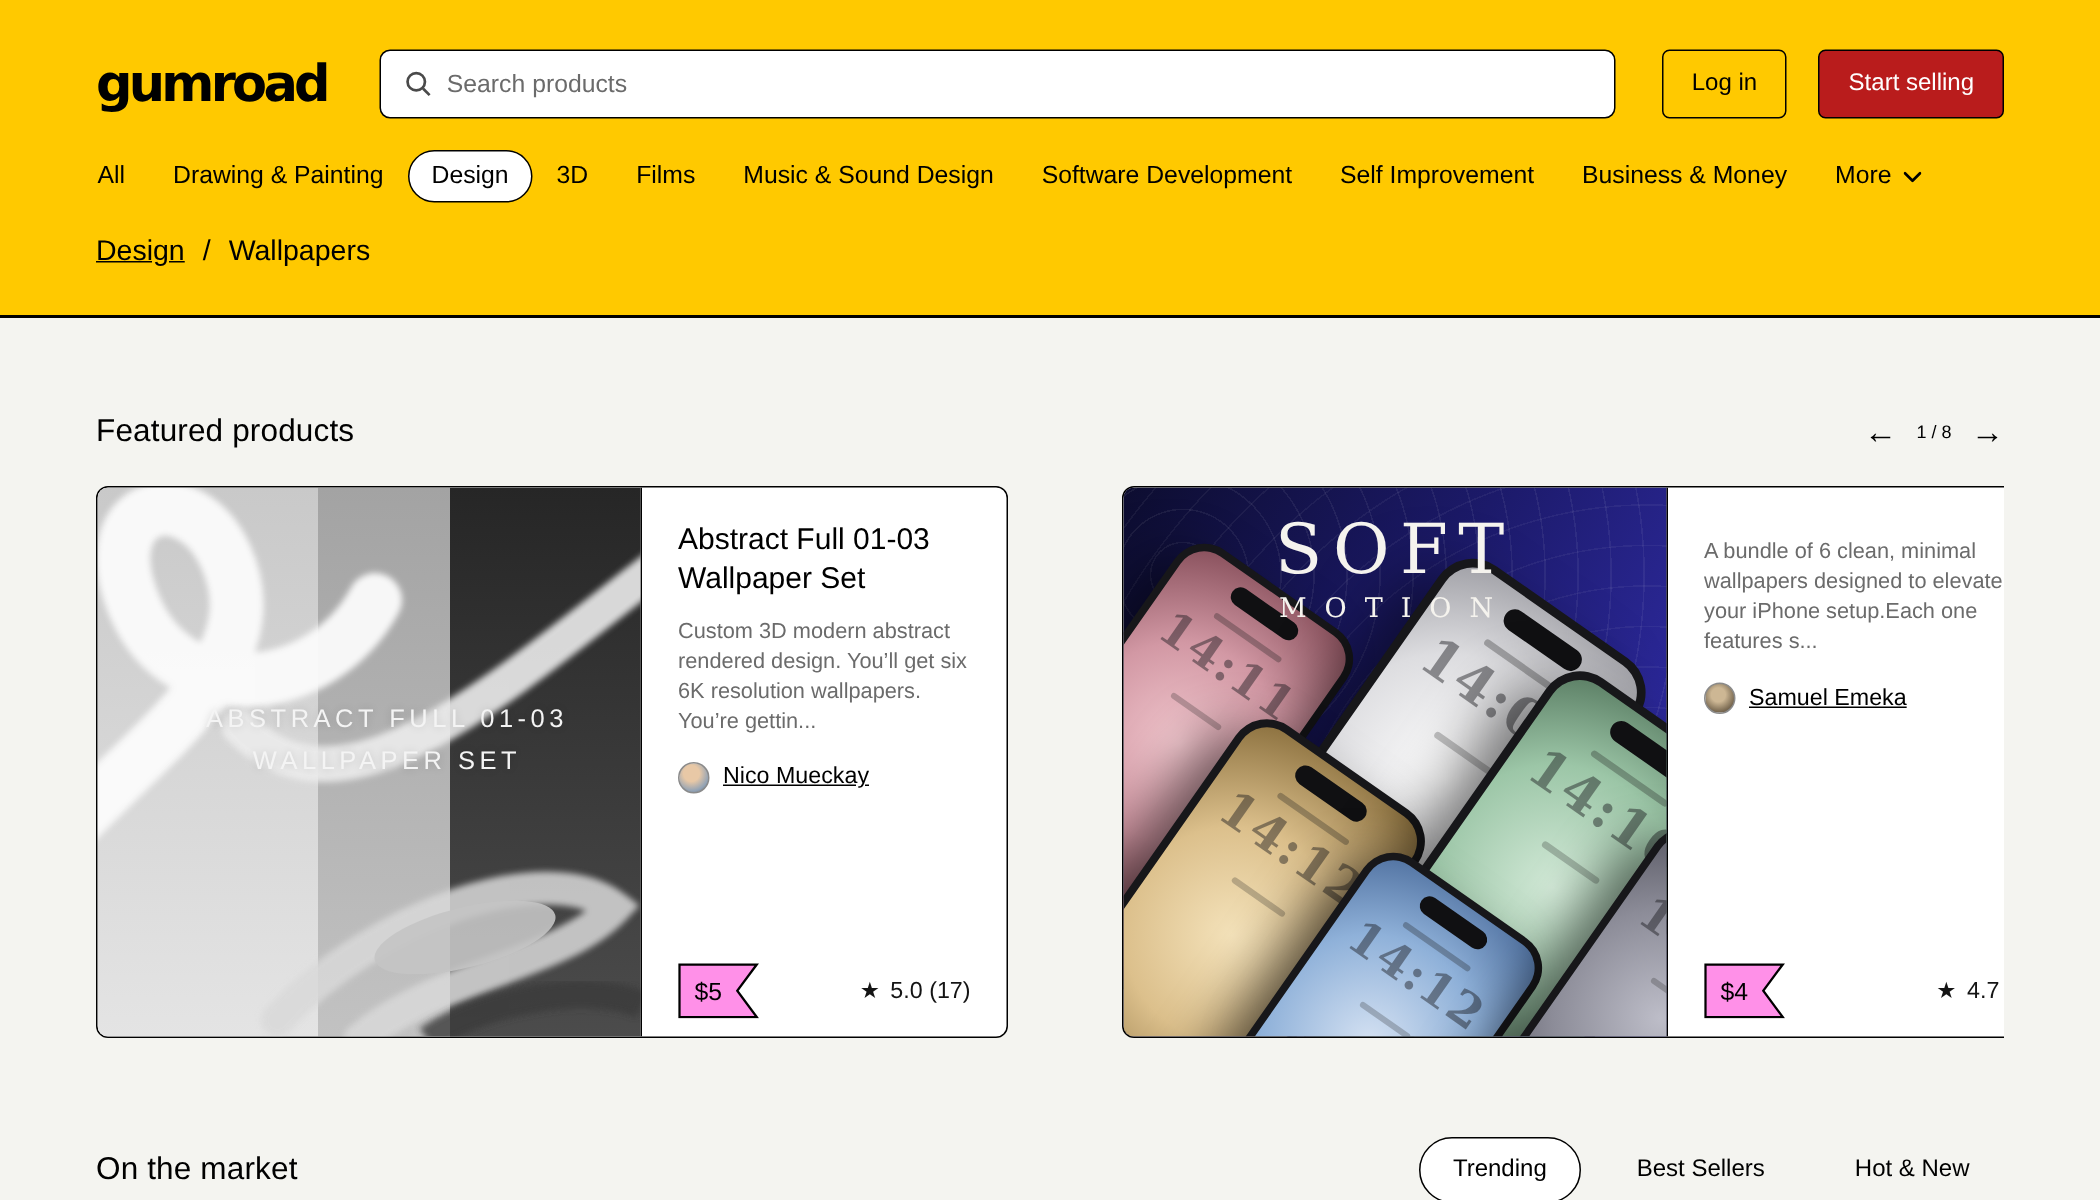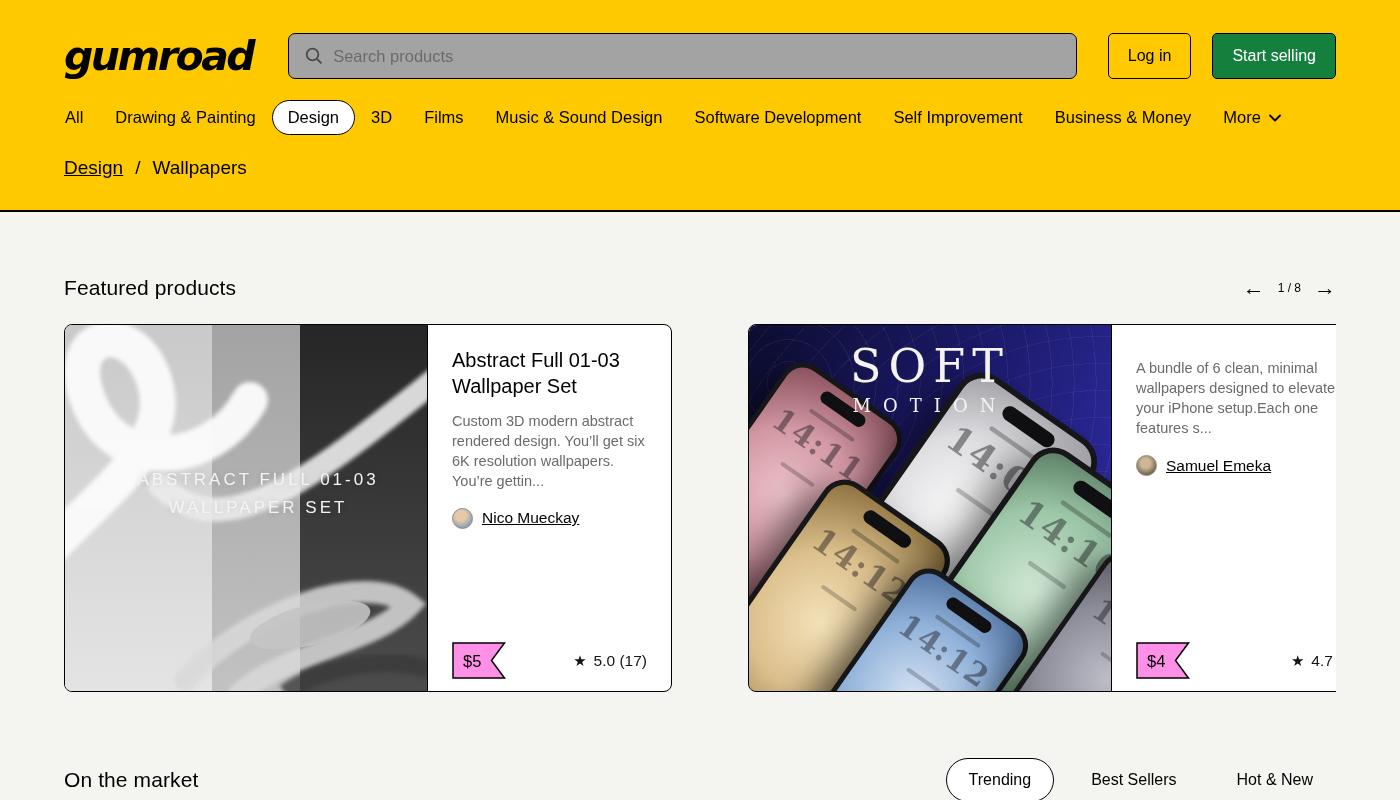--- a/index.html
+++ b/index.html
@@ -10,47 +10,46 @@
     color:#000;
   }
   
   .site-header {
     background:#FFC900;
     padding:33px 64px 0;
     border-bottom:2px solid #000;
   }
   .header-top { display:flex; align-items:center; height:46px; }
   .logo {
-    font-weight:900; font-size:41px; letter-spacing:-2.5px;
+    font-weight:900; font-size:34px; letter-spacing:-2.5px;
     line-height:1; cursor:pointer; user-select:none;
     font-family:"DejaVu Sans", sans-serif;
-    font-style:italic;
   }
   .search-wrap {
     flex:1; display:flex; align-items:center; gap:10px;
-    background:#a3a3a3; border:1px solid #000; border-radius:7px;
+    background:#ffffff; border:1px solid #000; border-radius:7px;
     height:46px; margin:0 31px 0 35px; padding:0 16px;
   }
   .search-wrap svg { flex:0 0 auto; }
   .search-input {
     border:none; outline:none; flex:1; font-size:16.5px;
     font-family:inherit; color:#000; background:transparent;
   }
   .search-input::placeholder { color:#6b6b6b; }
   .btn {
     font-family:inherit; font-size:16px; cursor:pointer;
     border-radius:5px; height:46px; display:inline-flex;
     align-items:center; justify-content:center;
   }
   .btn-login {
     background:transparent; border:1px solid #000; color:#000;
     padding:0 19px; margin-right:21px;
   }
   .btn-start {
-    background:#15803d; border:1px solid #000; color:#fff; padding:0 19px;
+    background:#b91c1c; border:1px solid #000; color:#fff; padding:0 19px;
   }
   
   .cat-nav { display:flex; align-items:center; margin:21px 0 0 -15px; }
   .pill {
     border:1px solid transparent; background:transparent; cursor:pointer;
     font-family:inherit; font-size:16.5px; color:#000;
     padding:7px 15px; border-radius:999px; white-space:nowrap;
   }
   .pill.active { background:#fff; border-color:#000; }
   .pill-more { display:inline-flex; align-items:center; gap:8px; }

